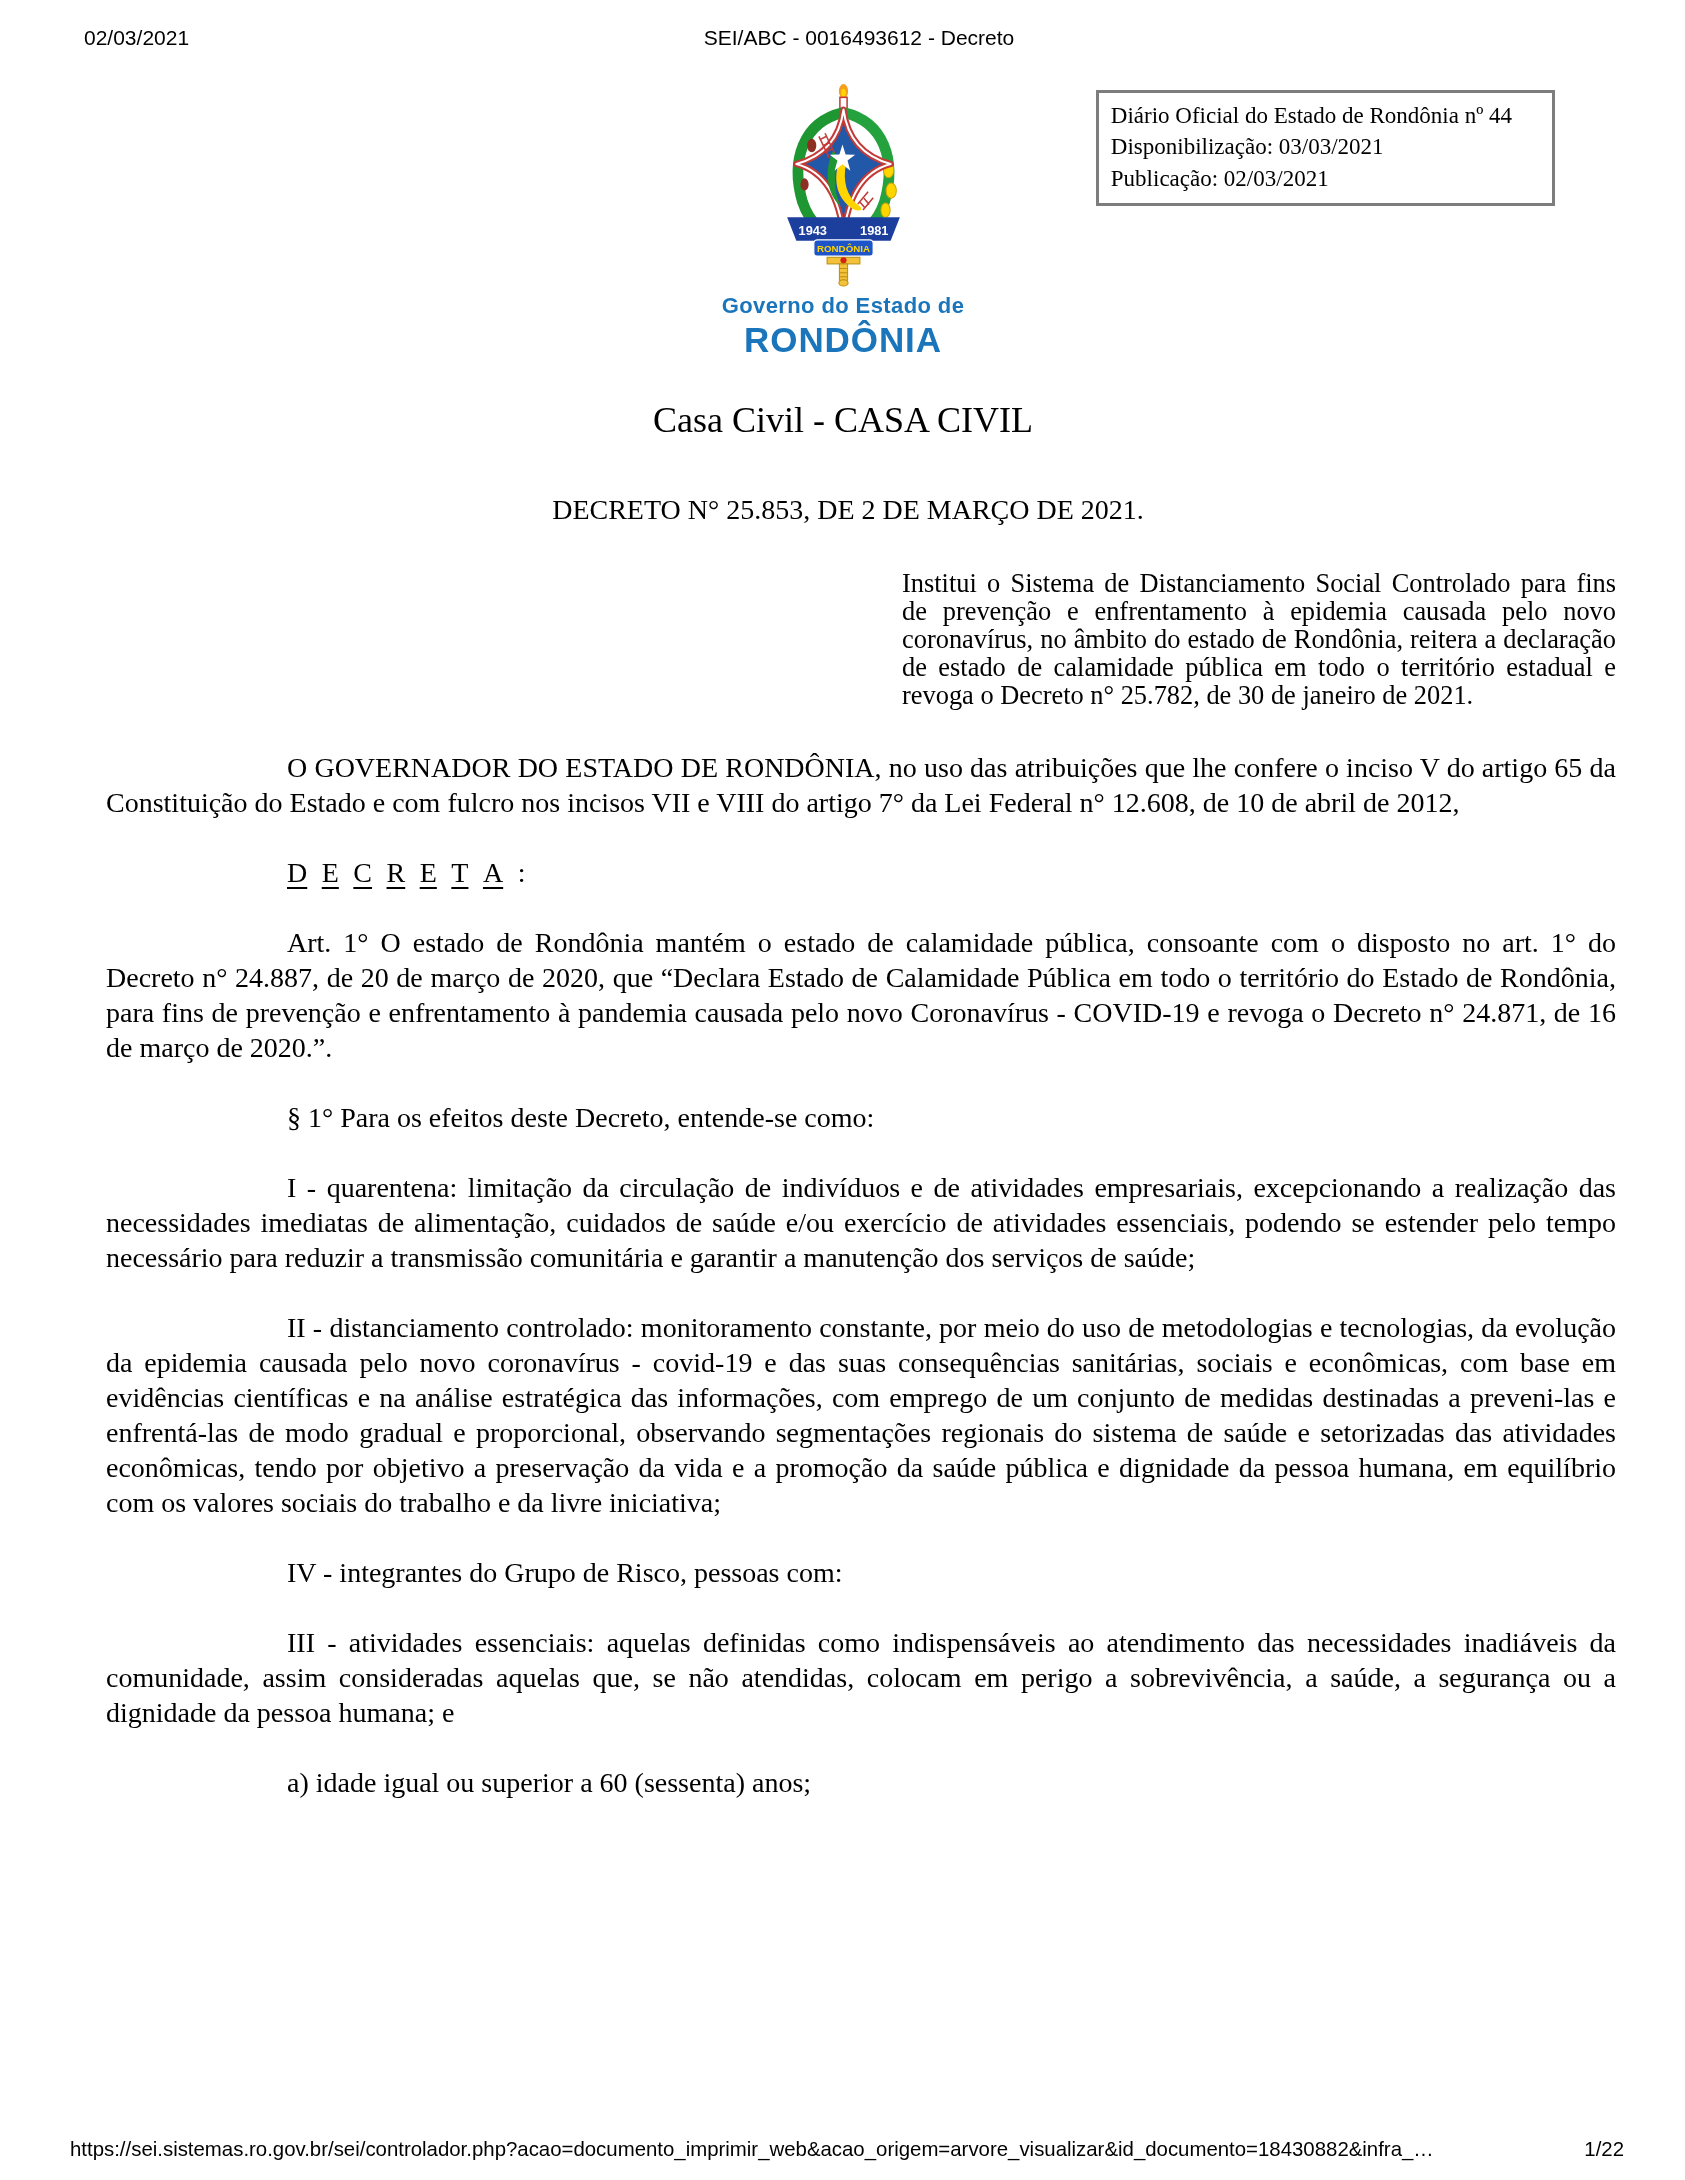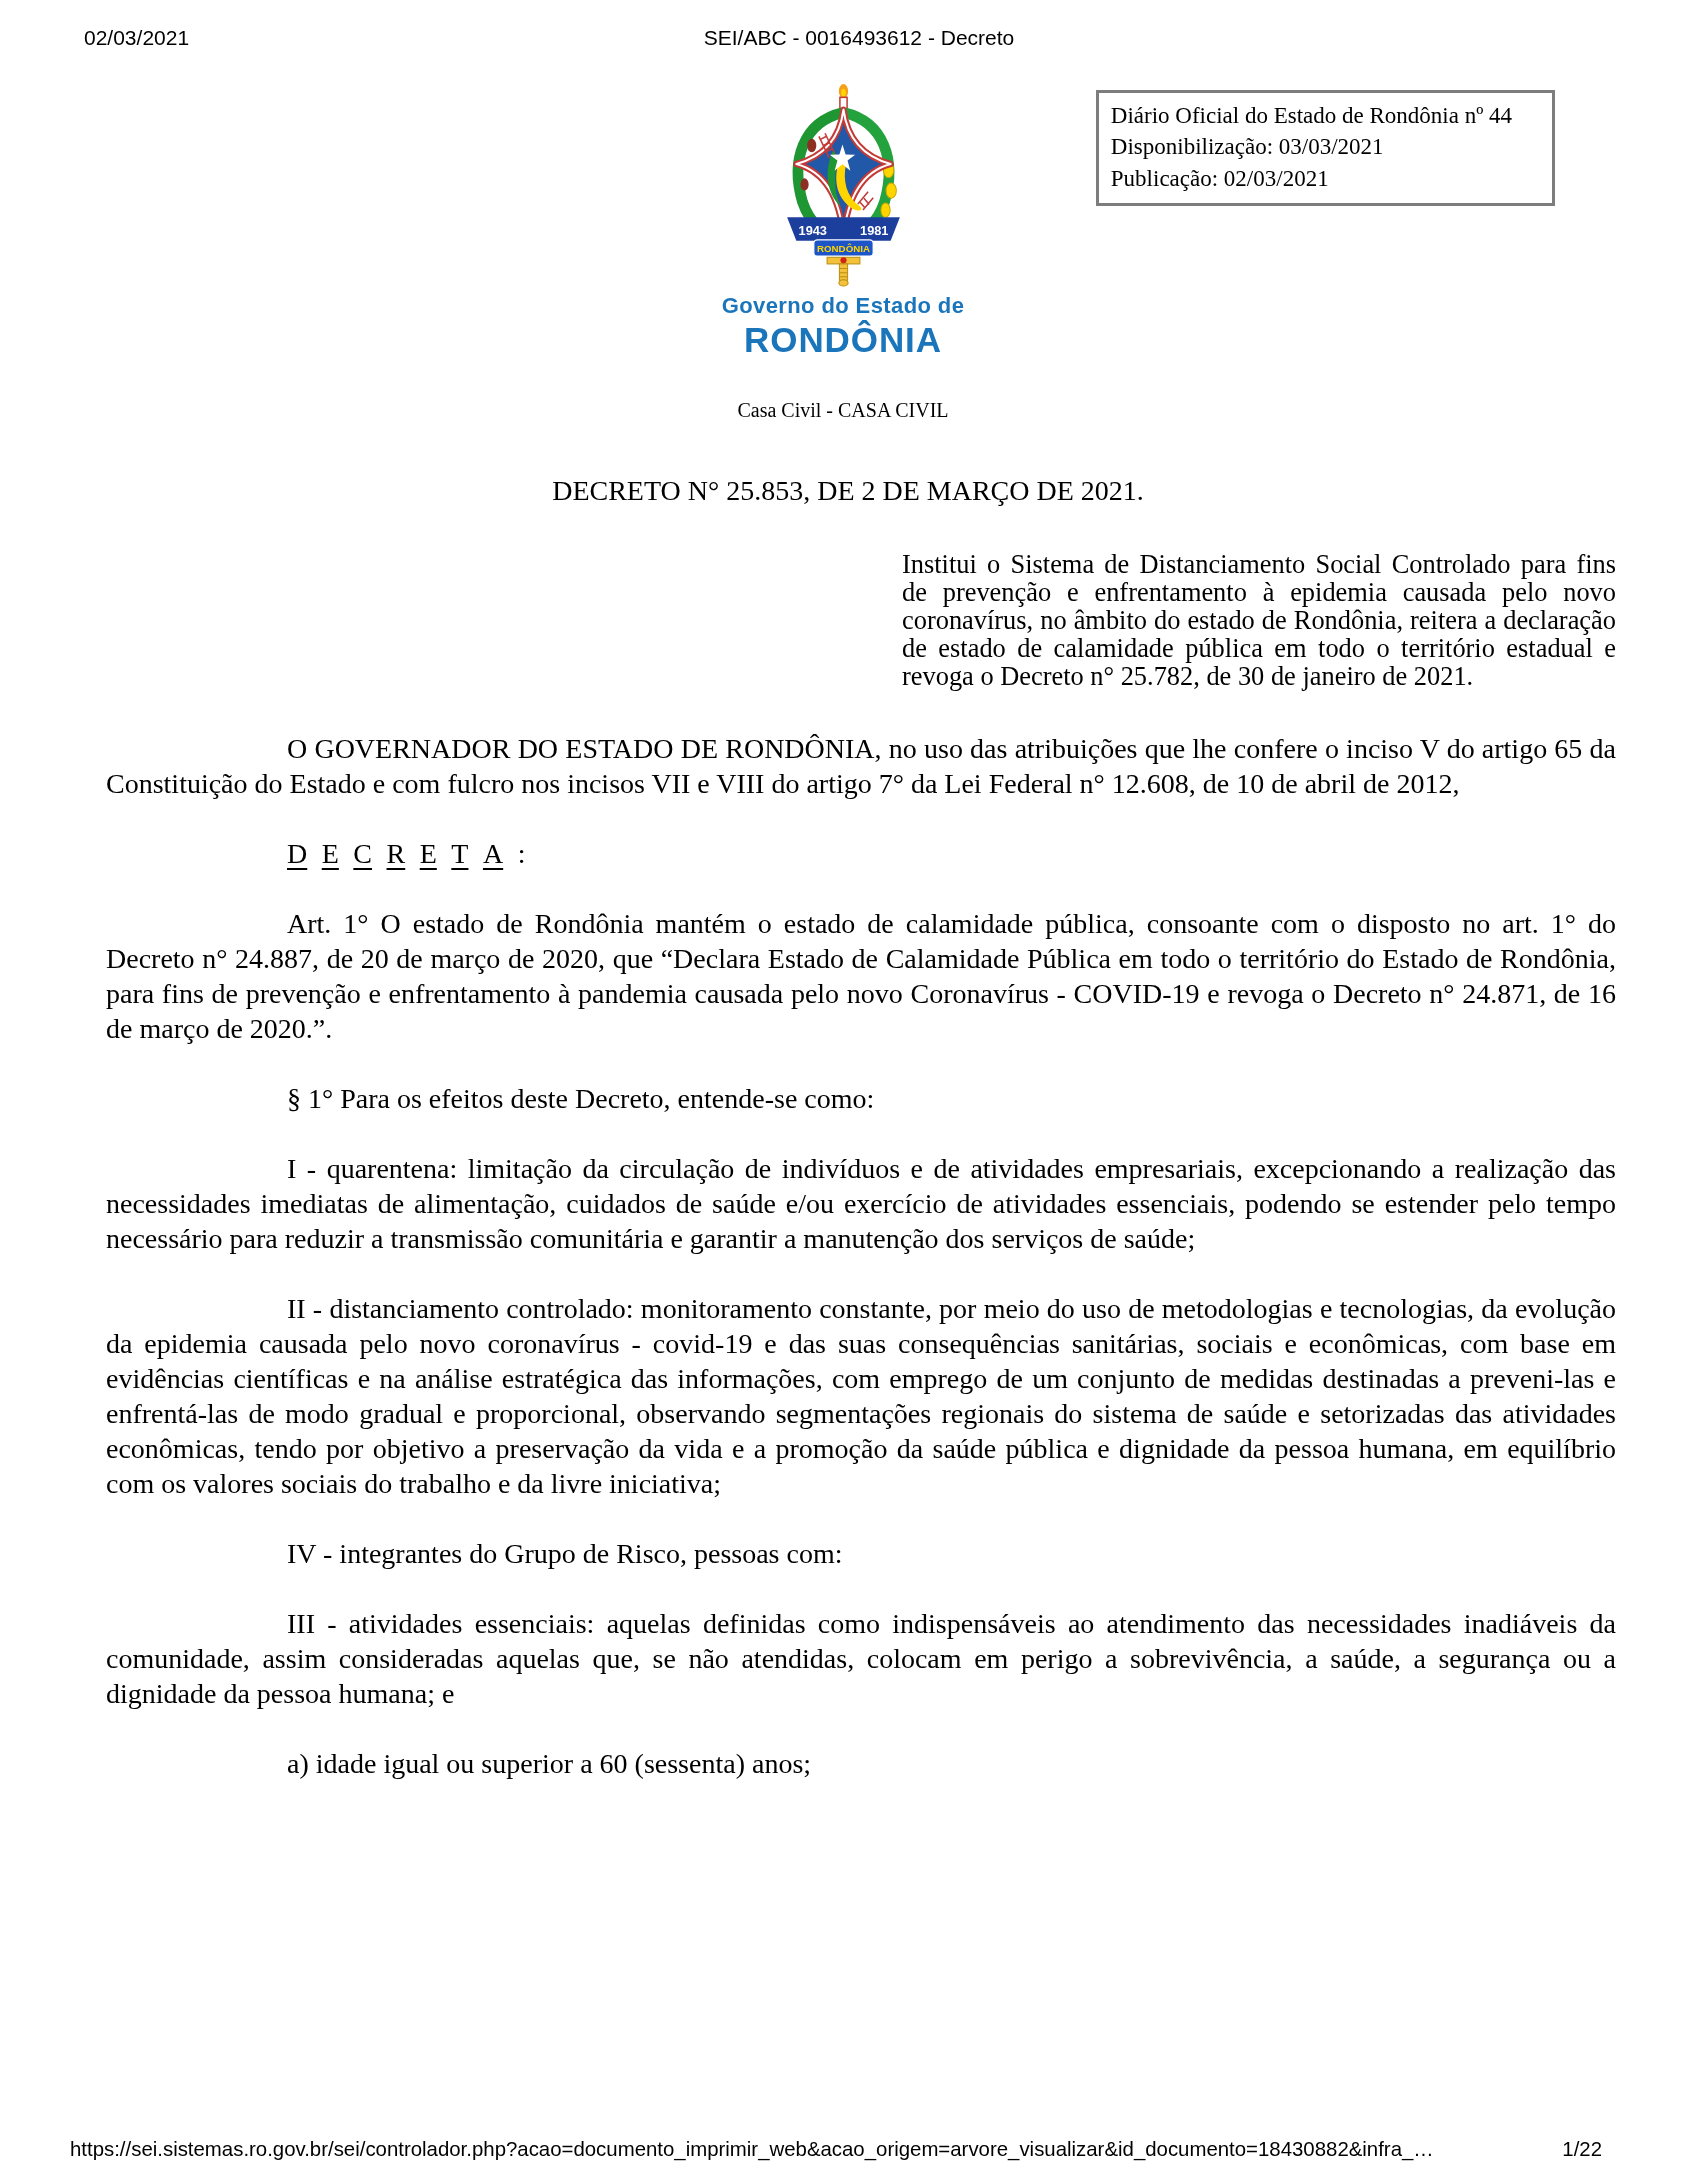--- a/index.html
+++ b/index.html
@@ -43,21 +43,21 @@
   .logo-block {
     width: 358px;
     margin: 83px auto 0 auto;
     text-align: center;
     font-family: "Liberation Sans", sans-serif;
     color: #1b75bb;
   }
   .logo-line1 { font-size: 22px; font-weight: bold; letter-spacing: 0.4px; margin-top: 3.4px; }
   .logo-line2 { font-size: 35px; font-weight: bold; letter-spacing: 0.9px; margin-top: 0.9px; }
 
-  .org-line   { text-align: center; margin-top: 39px; font-size: 20px; }
+  .org-line   { text-align: center; margin-top: 39px; font-size: 36px; }
   .decree-title { text-align: center; margin-top: 53px; font-size: 28px; padding-left: 10px; }
 
   .content { padding: 0 70px 0 106px; }
 
   .summary {
     width: 714px;
     margin: 43px 0 0 auto;
     text-align: justify;
     font-size: 26.4px;
     line-height: 28px;
@@ -72,21 +72,21 @@
   }
   .preamble { margin-top: 41px; }
 
   .decreta-letter { text-decoration: underline; text-underline-offset: 5.1px; margin-right: 14.5px; }
 
   
   .print-footer {
     position: absolute;
     bottom: 20.4px;
     left: 70px;
-    right: 84px;
+    right: 62px;
     display: flex;
     justify-content: space-between;
     font-family: "Liberation Sans", sans-serif;
     font-size: 20.4px;
   }
   .footer-url { max-width: 1465px; overflow: hidden; white-space: nowrap; }
 </style>
 </head>
 <body>
 

